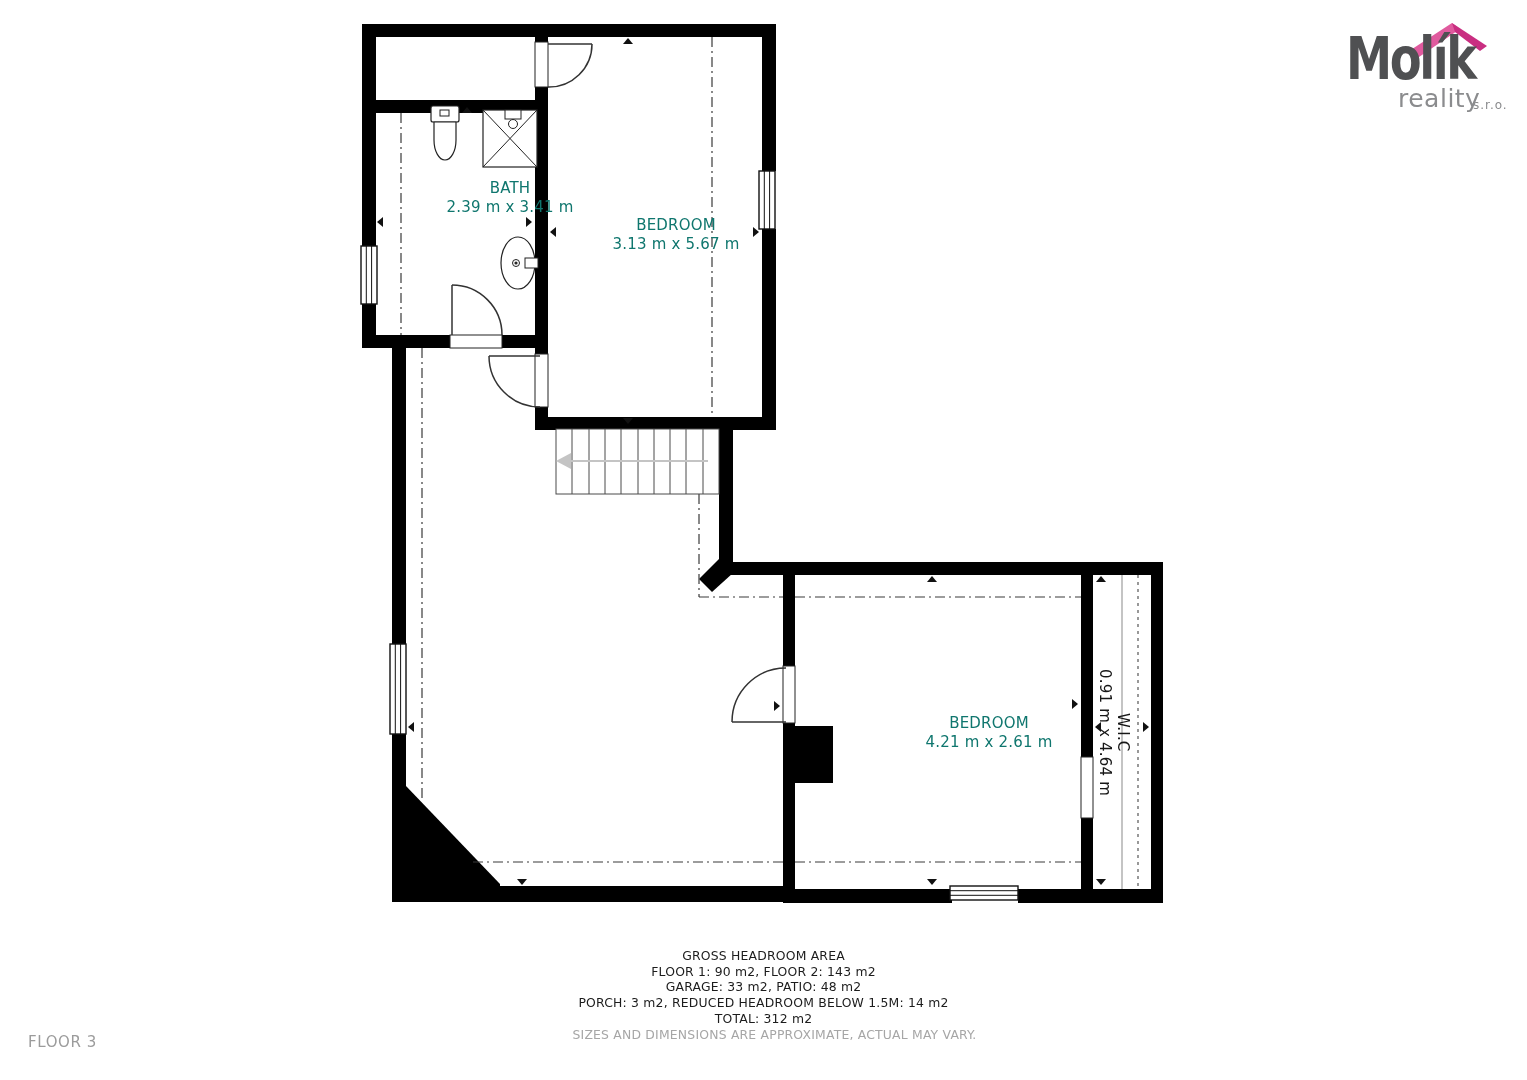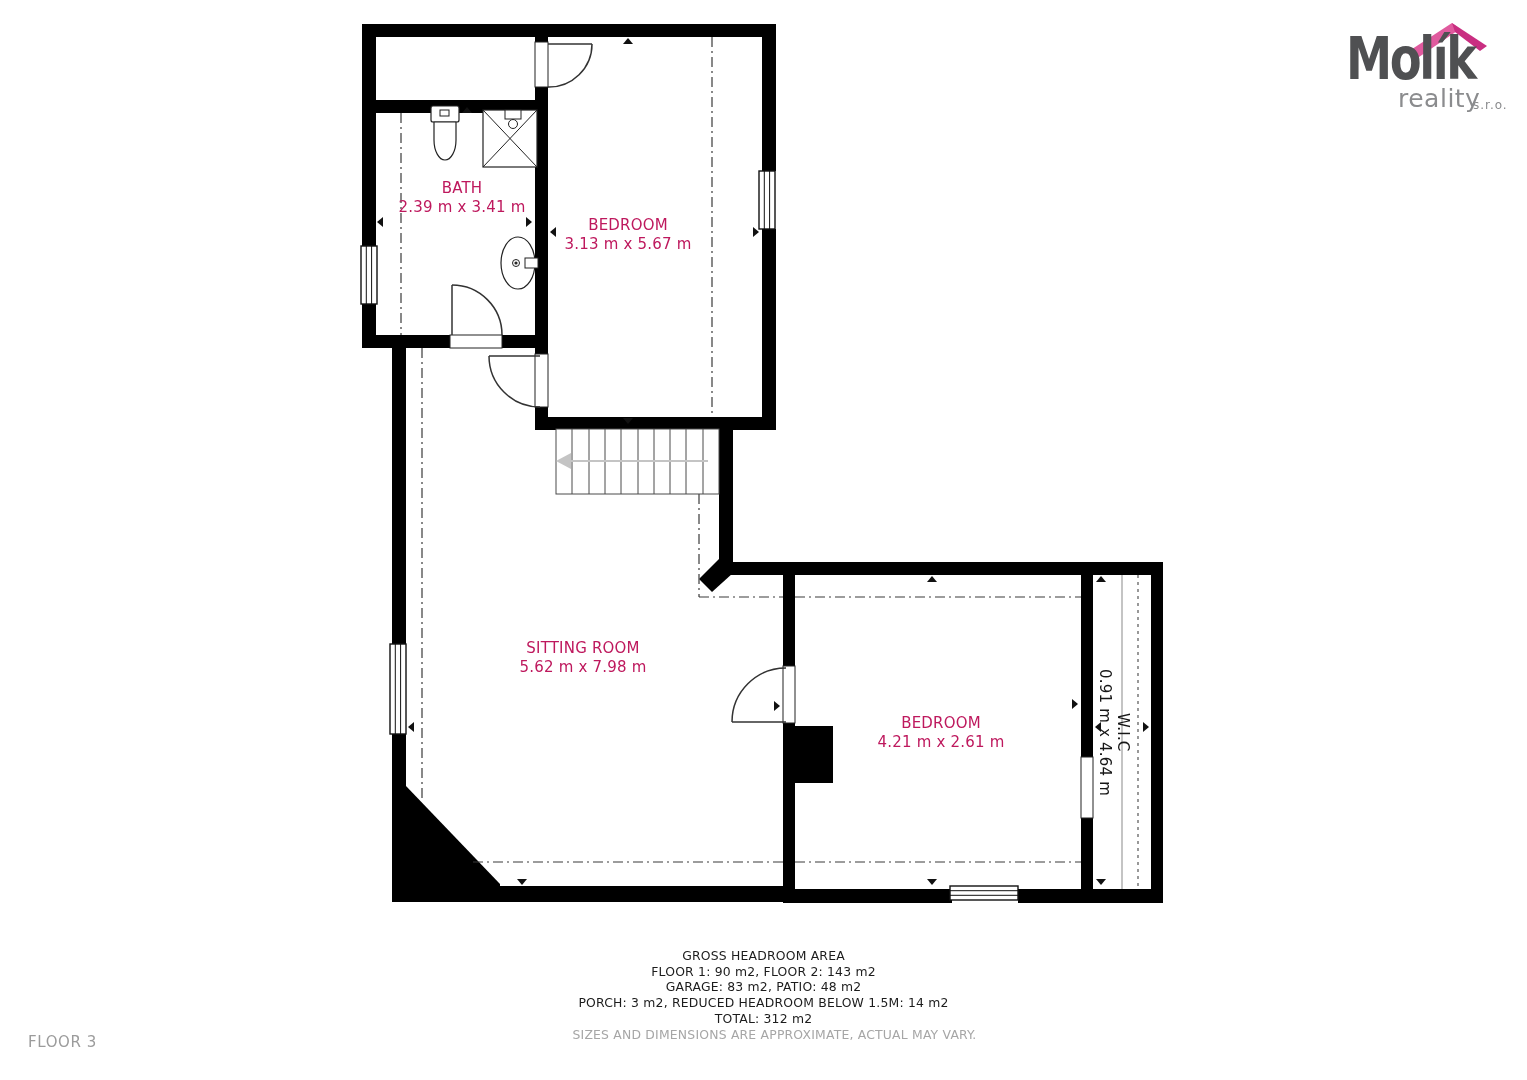--- a/index.html
+++ b/index.html
@@ -1,19 +1,19 @@
 <!DOCTYPE html>
 <html><head>
 <meta charset="utf-8">
 <style>
   html,body{margin:0;padding:0;background:#fff;}
   .page{position:relative;width:1527px;height:1080px;background:#fff;overflow:hidden;
         font-family:"DejaVu Sans","Liberation Sans",sans-serif;}
   .plan-svg{position:absolute;left:0;top:0;}
-  .room-label{position:absolute;text-align:center;color:#be185d;font-size:15px;line-height:19px;letter-spacing:.2px;}
+  .room-label{position:absolute;text-align:center;color:#0f766e;font-size:15px;line-height:19px;letter-spacing:.2px;padding-left:48px;}
   .wic-label{position:absolute;writing-mode:vertical-rl;text-align:center;color:#161616;
              font-size:15px;line-height:18px;letter-spacing:.2px;}
   .footer{position:absolute;left:0;right:0;top:948px;text-align:center;color:#1c1c1c;
           font-size:12.4px;line-height:15.7px;letter-spacing:.2px;}
   .footer .disclaimer{color:#a6a6a6;margin-left:22px;}
   .floor-label{position:absolute;left:28px;top:1033px;font-size:15px;color:#9b9b9b;letter-spacing:.6px;}
   
   .molik{position:absolute;left:1340px;top:14px;width:175px;height:102px;}
   .molik-name{position:absolute;left:6px;top:16px;font-size:58px;font-weight:bold;color:#4f5052;
               letter-spacing:-3px;line-height:1;transform:scaleX(.8);transform-origin:left top;}
@@ -173,37 +173,33 @@
   </svg>
 
   <div class="room-label" style="left:362px;top:179px;width:200px">
     <div>BATH</div>
     <div class="dims">2.39 m x 3.41 m</div>
   </div>
   <div class="room-label" style="left:528px;top:216px;width:200px">
     <div>BEDROOM</div>
     <div class="dims">3.13 m x 5.67 m</div>
   </div>
-  <div class="room-label" style="left:458px;top:639px;width:250px">
-    <div>SITTING ROOM</div>
-    <div class="dims">5.62 m x 7.98 m</div>
-  </div>
   <div class="room-label" style="left:816px;top:714px;width:250px">
     <div>BEDROOM</div>
     <div class="dims">4.21 m x 2.61 m</div>
   </div>
   <div class="wic-label" style="left:1094px;top:575px;width:38px;height:314px">
     <div>W.I.C</div>
     <div>0.91 m x 4.64 m</div>
   </div>
 
   <div class="footer">
     <div>GROSS HEADROOM AREA</div>
     <div>FLOOR 1: 90 m2, FLOOR 2: 143 m2</div>
-    <div>GARAGE: 83 m2, PATIO: 48 m2</div>
+    <div>GARAGE: 33 m2, PATIO: 48 m2</div>
     <div>PORCH: 3 m2, REDUCED HEADROOM BELOW 1.5M: 14 m2</div>
     <div>TOTAL: 312 m2</div>
     <div class="disclaimer">SIZES AND DIMENSIONS ARE APPROXIMATE, ACTUAL MAY VARY.</div>
   </div>
 
   <div class="floor-label">FLOOR 3</div>
 
   <div class="molik">
     <svg class="molik-roof" width="92" height="44" viewBox="0 0 92 44">
       <polygon points="0,35 46,5 54,11 13,39" fill="#e05a9e"></polygon>

